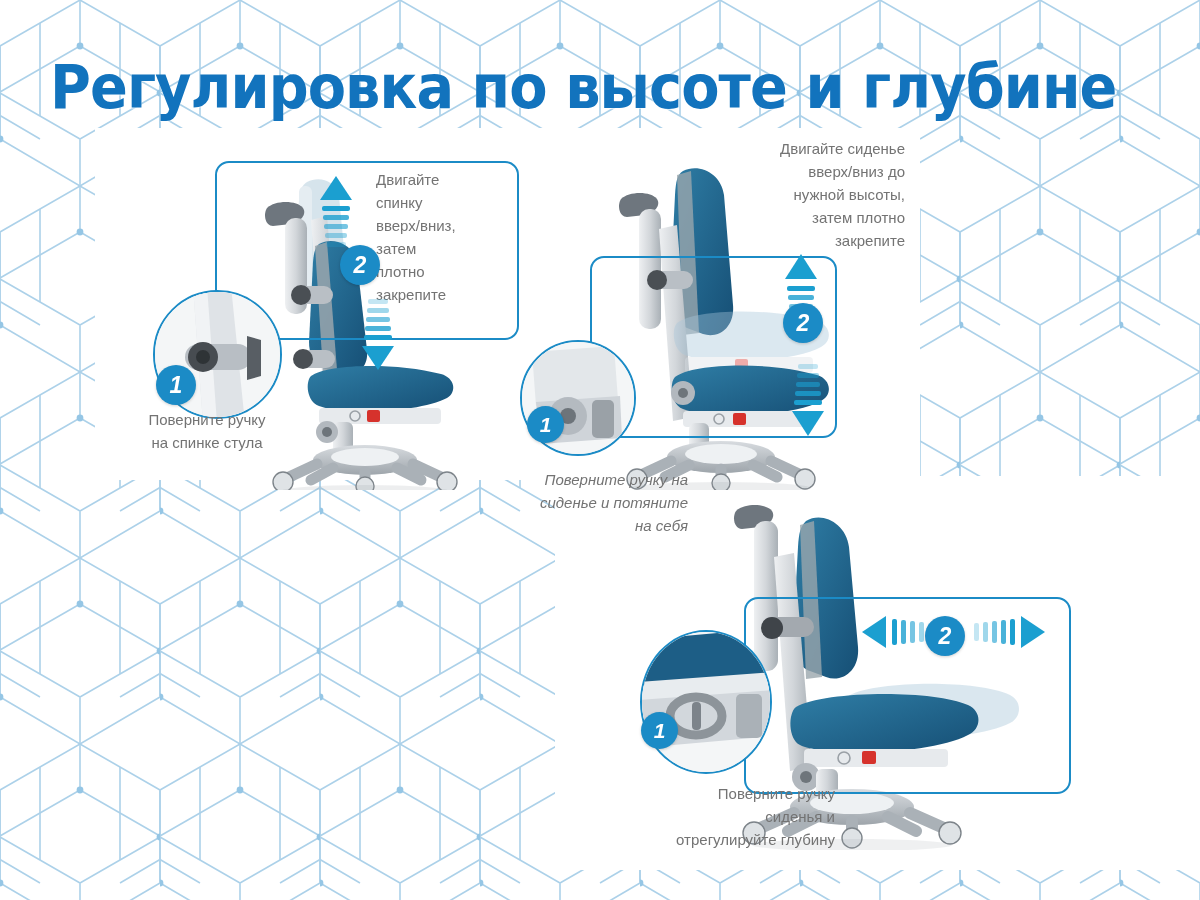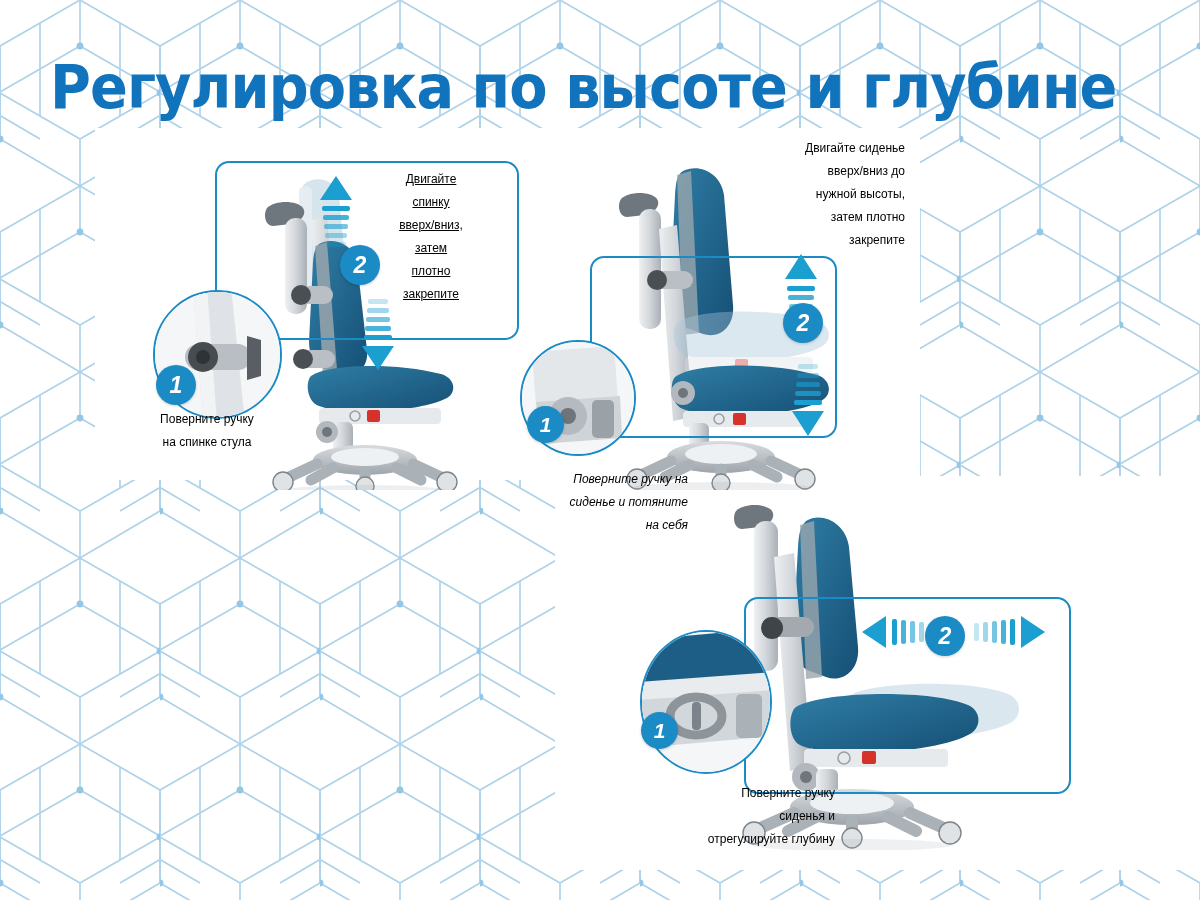--- a/index.html
+++ b/index.html
@@ -38,25 +38,25 @@
   .callout-box{
     position:absolute;z-index:4;border:2px solid #1b8bc6;border-radius:14px;
     background:transparent;pointer-events:none;
   }
   #callout-1{left:215px;top:161px;width:300px;height:175px;}
   #callout-2{left:590px;top:256px;width:243px;height:178px;}
   #callout-3{left:744px;top:597px;width:323px;height:193px;}
 
   
   .instr{
-    position:absolute;z-index:7;color:#000000;
-    font-size:12px;line-height:23px;white-space:pre-line;
-  }
-
-  #text-1-main{left:366px;top:168px;width:130px;text-align:center;text-decoration:underline;}
+    position:absolute;z-index:7;color:#737373;
+    font-size:15px;line-height:23px;white-space:pre-line;
+  }
+
+  #text-1-main{left:376px;top:168px;width:130px;text-align:left;}
   #text-1-cap {left:96px; top:408px;width:222px;text-align:center;}
   #text-2-main{left:700px;top:137px;width:205px;text-align:right;}
   #text-2-cap {left:473px;top:468px;width:215px;text-align:right;font-style:italic;}
   #text-3-cap {left:545px;top:782px;width:290px;text-align:right;}
 
   
   .badge{
     position:absolute;z-index:9;border-radius:50%;
     background:#1b8bc6;color:#ffffff;
     display:flex;align-items:center;justify-content:center;

